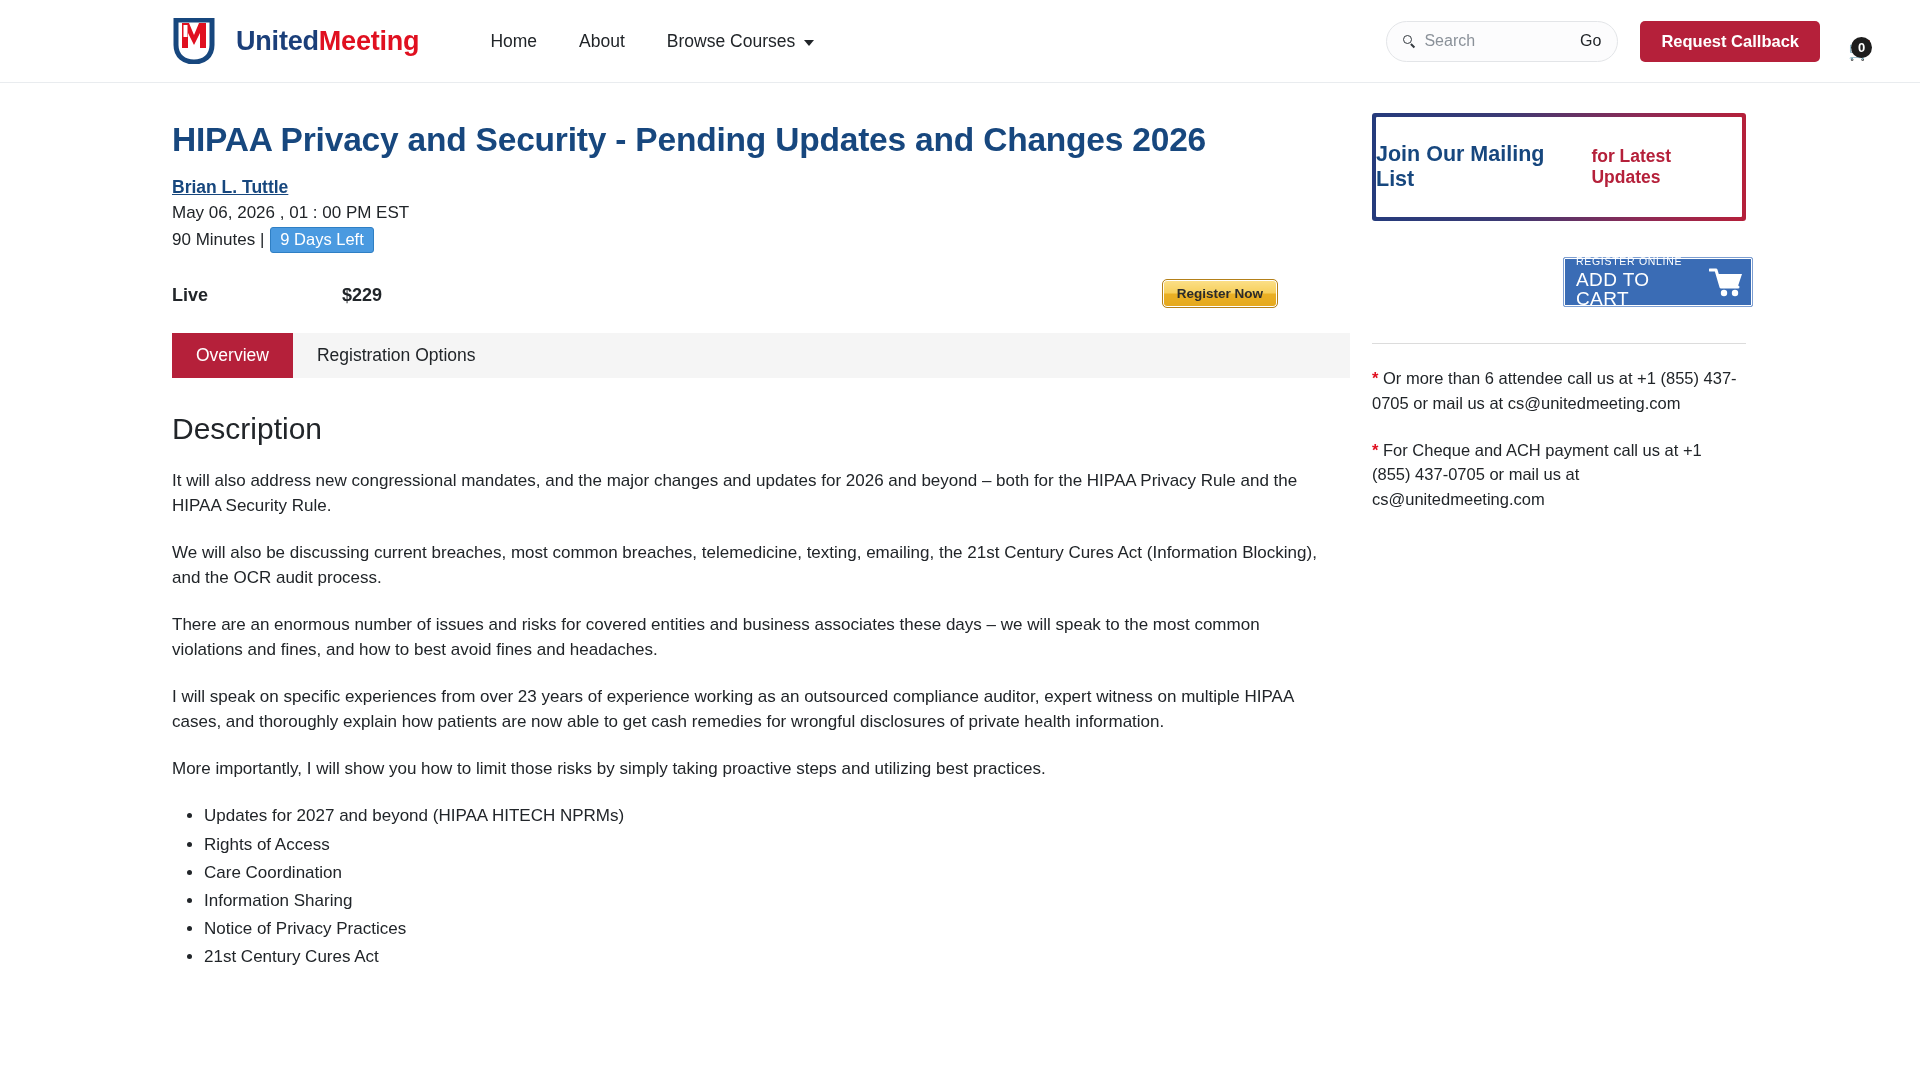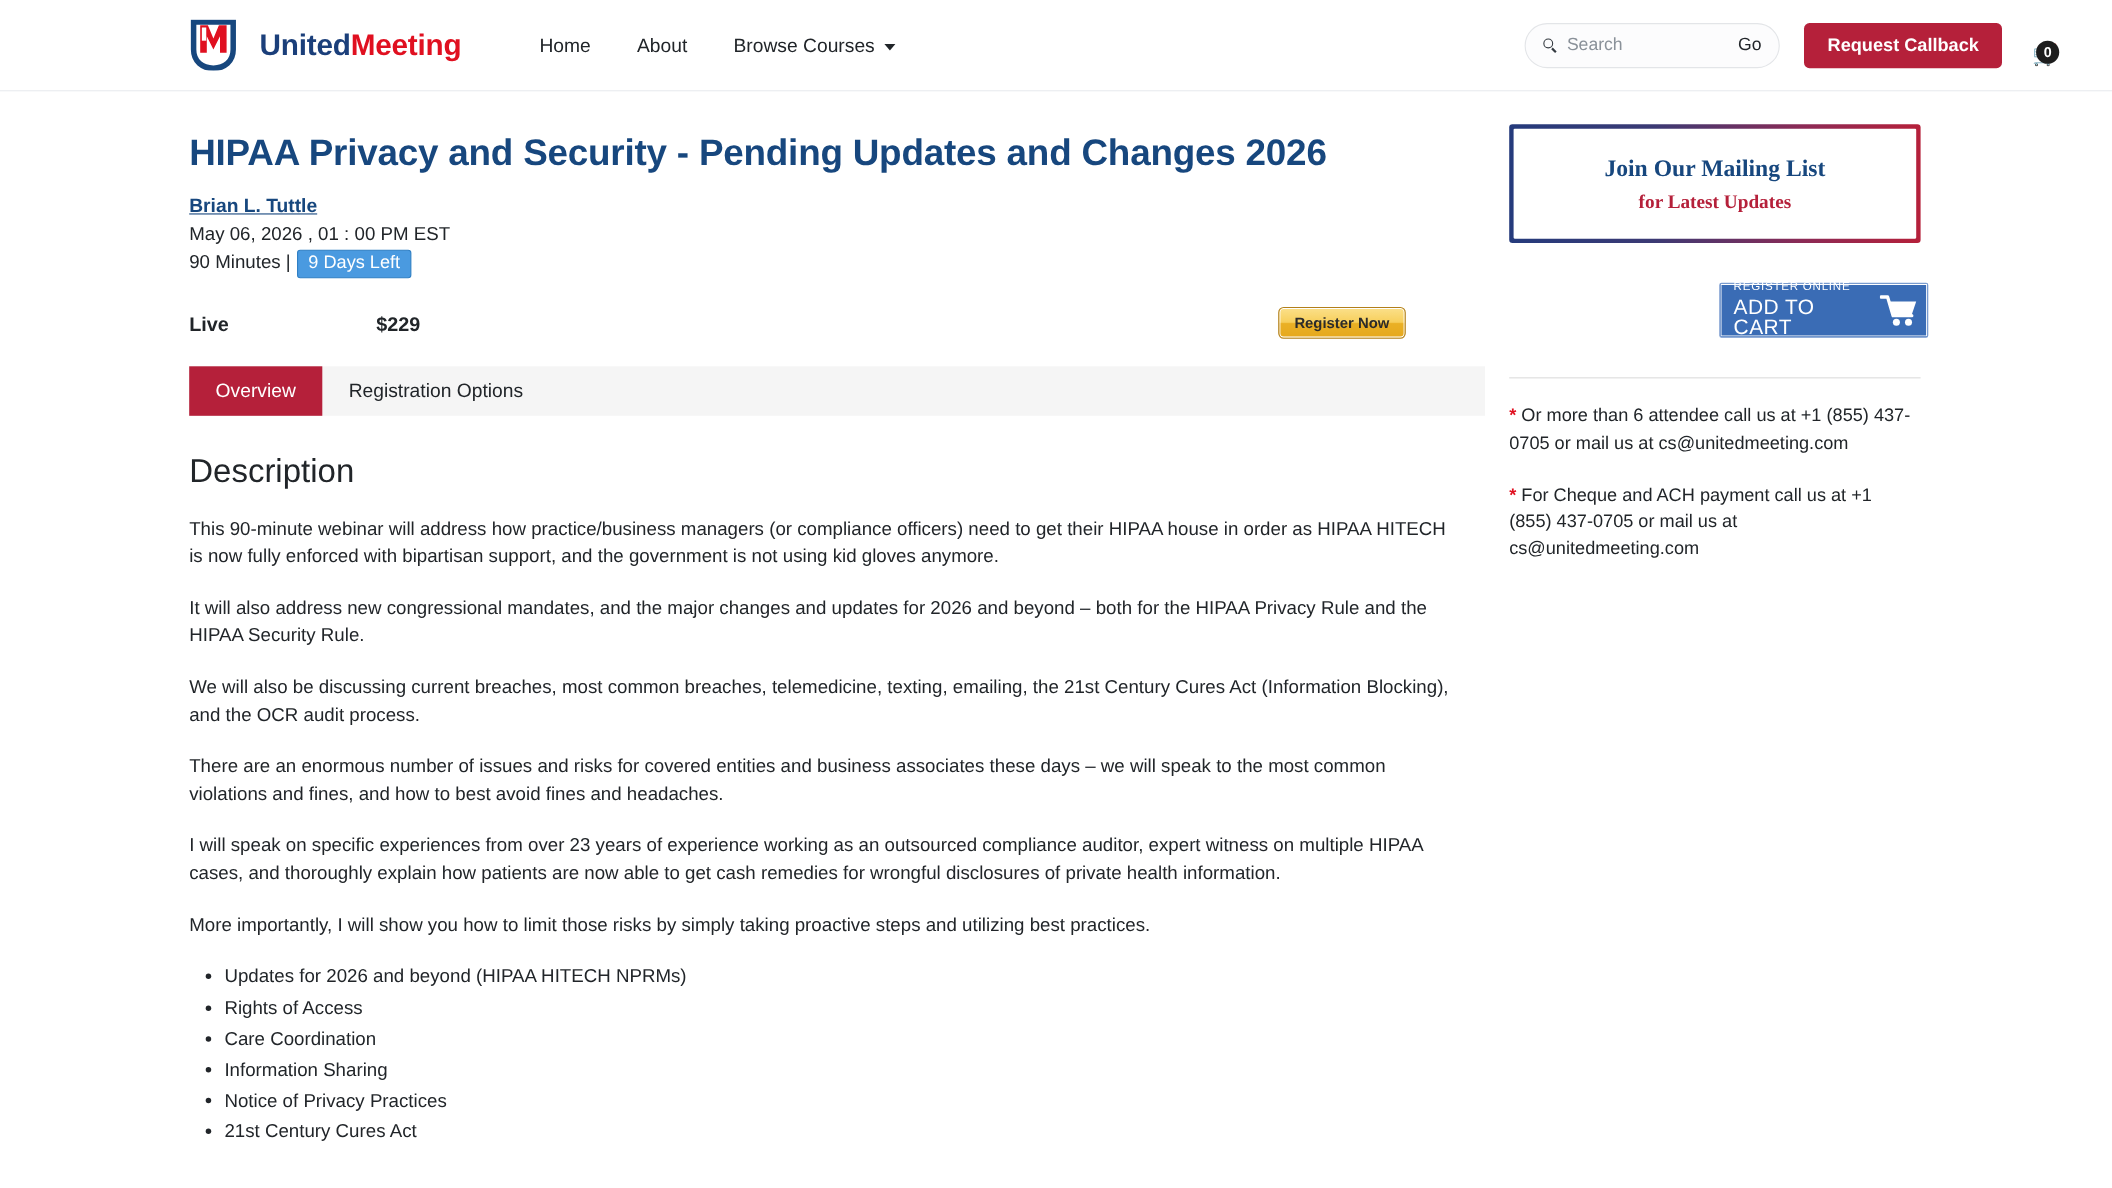--- a/index.html
+++ b/index.html
@@ -286,25 +286,24 @@
     border-radius: 3px;
     padding: 4px;
     background: linear-gradient(90deg, #253b7c 0%, #3b3a74 35%, #8d2a55 72%, #b5203a 100%);
     margin-bottom: 36px;
   }
   .mailing-inner {
     background: #ffffff;
     width: 100%; height: 100%;
     border-radius: 1px;
     display: flex;
-    flex-direction: column;
+    flex-direction: row;
     align-items: center;
     justify-content: center;
     gap: 7px;
-    font-family: Liberation Serif, serif;
   }
   .ml-t1 {
     font-size: 21.5px;
     font-weight: bold;
     color: #17477e;
   }
   .ml-t2 {
     font-size: 17.5px;
     font-weight: bold;
     color: #b5203a;
@@ -428,29 +427,28 @@
       <button class="register-now">Register Now</button>
     </div>
 
     <div class="tabs">
       <div class="tab active">Overview</div>
       <div class="tab">Registration Options</div>
     </div>
 
     <div class="desc">
       <h2 class="desc-head">Description</h2>
-      <p>This 90-minute webinar will address how practice/business managers (or compliance officers) need to get their HIPAA house in order as HIPAA HITECH is now fully enforced with bipartisan support, and the government is not using kid gloves anymore.</p>
       <p>It will also address new congressional mandates, and the major changes and updates for 2026 and beyond – both for the HIPAA Privacy Rule and the HIPAA Security Rule.</p>
       <p>We will also be discussing current breaches, most common breaches, telemedicine, texting, emailing, the 21st Century Cures Act (Information Blocking), and the OCR audit process.</p>
       <p>There are an enormous number of issues and risks for covered entities and business associates these days – we will speak to the most common violations and fines, and how to best avoid fines and headaches.</p>
       <p>I will speak on specific experiences from over 23 years of experience working as an outsourced compliance auditor, expert witness on multiple HIPAA cases, and thoroughly explain how patients are now able to get cash remedies for wrongful disclosures of private health information.</p>
       <p>More importantly, I will show you how to limit those risks by simply taking proactive steps and utilizing best practices.</p>
 
       <ul class="areas">
-        <li>Updates for 2026 and beyond (HIPAA HITECH NPRMs)</li>
+        <li>Updates for 2027 and beyond (HIPAA HITECH NPRMs)</li>
         <li>Rights of Access</li>
         <li>Care Coordination</li>
         <li>Information Sharing</li>
         <li>Notice of Privacy Practices</li>
         <li>21st Century Cures Act</li>
 
       </ul>
     </div>
   </div>
 

